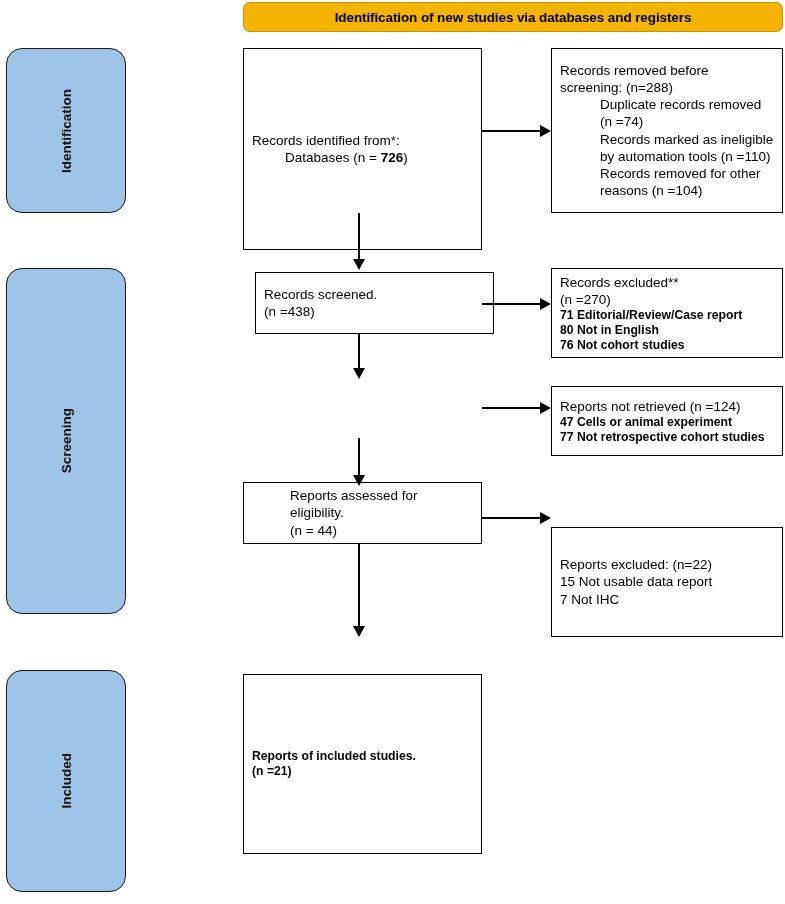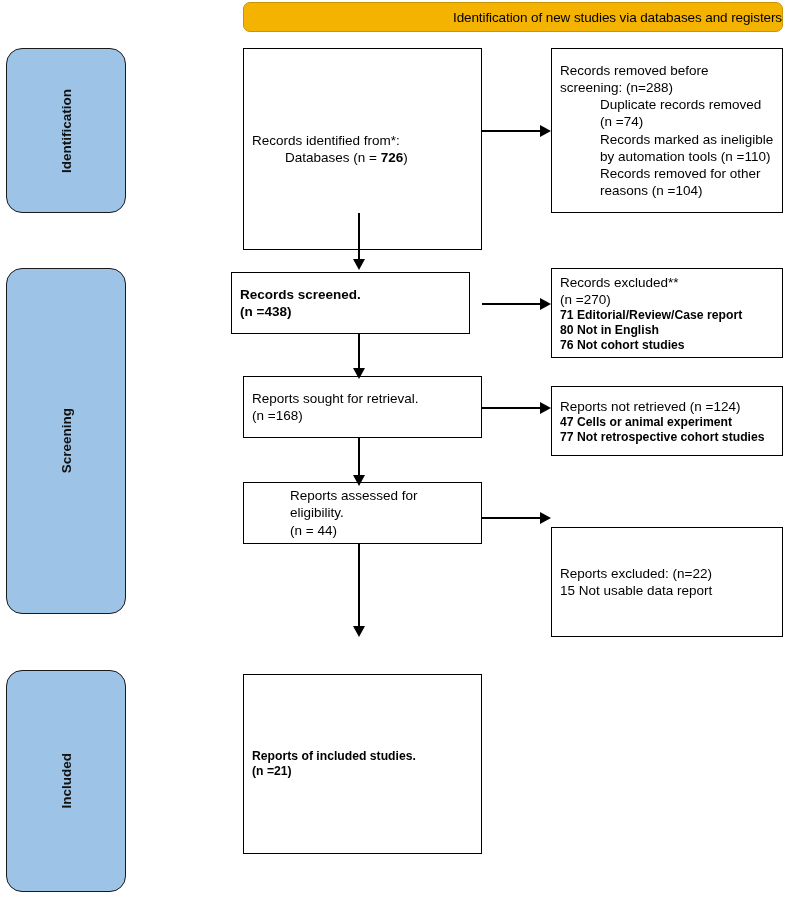--- a/index.html
+++ b/index.html
@@ -21,23 +21,23 @@
 
   
   .banner {
     position: absolute;
     box-sizing: border-box;
     background: #F5B301;
     border: 1px solid #C89400;
     border-radius: 7px;
     display: flex;
     align-items: center;
-    justify-content: flex-end;
+    justify-content: center;
     font-size: 13.5px;
-    font-weight: normal;
+    font-weight: bold;
     letter-spacing: -0.1px;
     color: #000;
   }
 
   
   .stage {
     position: absolute;
     box-sizing: border-box;
     background: #9DC3E6;
     border: 1.4px solid #1a1a1a;
@@ -136,63 +136,58 @@
   <div class="node" style="left:551px; top:48px; width:232px; height:165px;">
     <div class="body">
       <div class="line"><span>Records removed </span><span class="em">before</span></div>
       <div class="line"><span class="em">screening</span><span>: (n=288)</span></div>
       <div class="line indent-c">Duplicate records removed (n =74)</div>
       <div class="line indent-c">Records marked as ineligible by automation tools (n =110)</div>
       <div class="line indent-c">Records removed for other reasons (n =104)</div>
     </div>
   </div>
 
-  <div class="node" style="left:231px; top:272px; width:239px; height:62px;font-weight:bold;">
+  <div class="node" style="left:255px; top:272px; width:239px; height:62px;">
     <div class="body">
       <div class="line">Records screened.</div>
       <div class="line">(n =438)</div>
     </div>
   </div>
 
   <div class="node" style="left:551px; top:268px; width:232px; height:90px;">
     <div class="body">
       <div class="line">Records excluded**</div>
       <div class="line">(n =270)</div>
       <div class="line small-bold">71 Editorial/Review/Case report</div>
       <div class="line small-bold">80 Not in English</div>
       <div class="line small-bold">76 Not cohort studies</div>
     </div>
   </div>
 
-  <div class="node" style="left:243px; top:376px; width:239px; height:62px;">
-    <div class="body">
-      <div class="line">Reports sought for retrieval.</div>
-      <div class="line">(n =168)</div>
-    </div>
-  </div>
 
   <div class="node" style="left:551px; top:386px; width:232px; height:70px;">
     <div class="body">
       <div class="line">Reports not retrieved (n =124)</div>
       <div class="line small-bold">47 Cells or animal experiment</div>
       <div class="line small-bold">77 Not retrospective cohort studies</div>
     </div>
   </div>
 
   <div class="node" style="left:243px; top:482px; width:239px; height:62px;padding-left:38px;">
     <div class="body">
       <div class="line">Reports assessed for eligibility.</div>
       <div class="line">(n = 44)</div>
     </div>
   </div>
 
   <div class="node" style="left:551px; top:527px; width:232px; height:110px;">
     <div class="body">
       <div class="line">Reports excluded: (n=22)</div>
       <div class="line">15 Not usable data report</div>
+      <div class="line">7 Not IHC</div>
     </div>
   </div>
 
   <div class="node" style="left:243px; top:674px; width:239px; height:180px;">
     <div class="body">
       <div class="line small-bold">Reports of included studies.</div>
       <div class="line small-bold">(n =21)</div>
     </div>
   </div>
 

